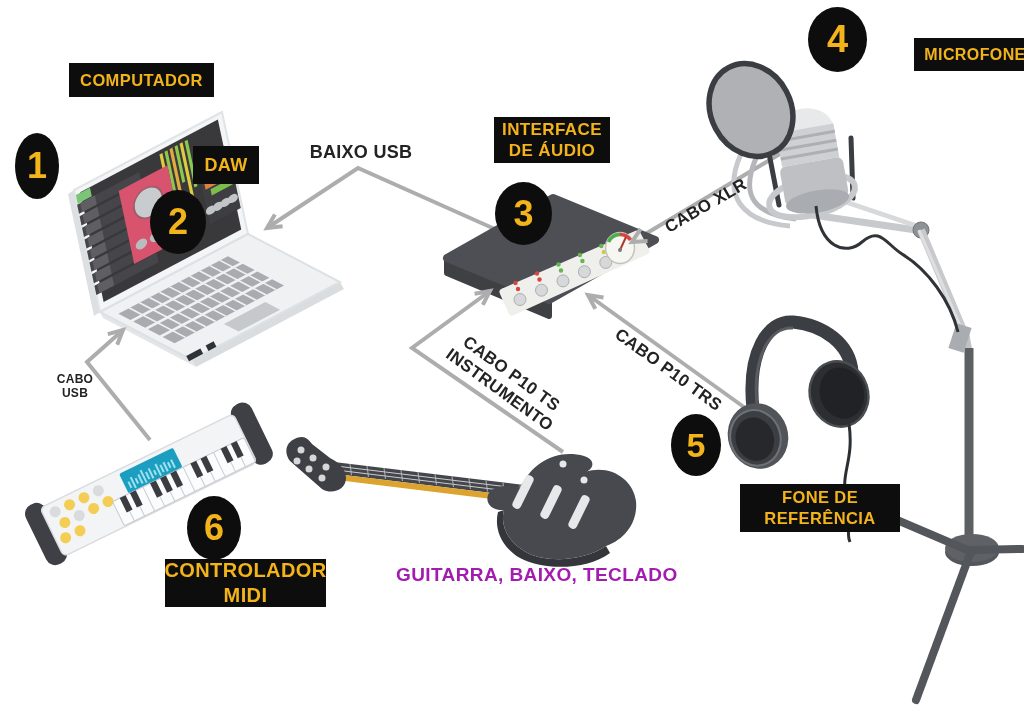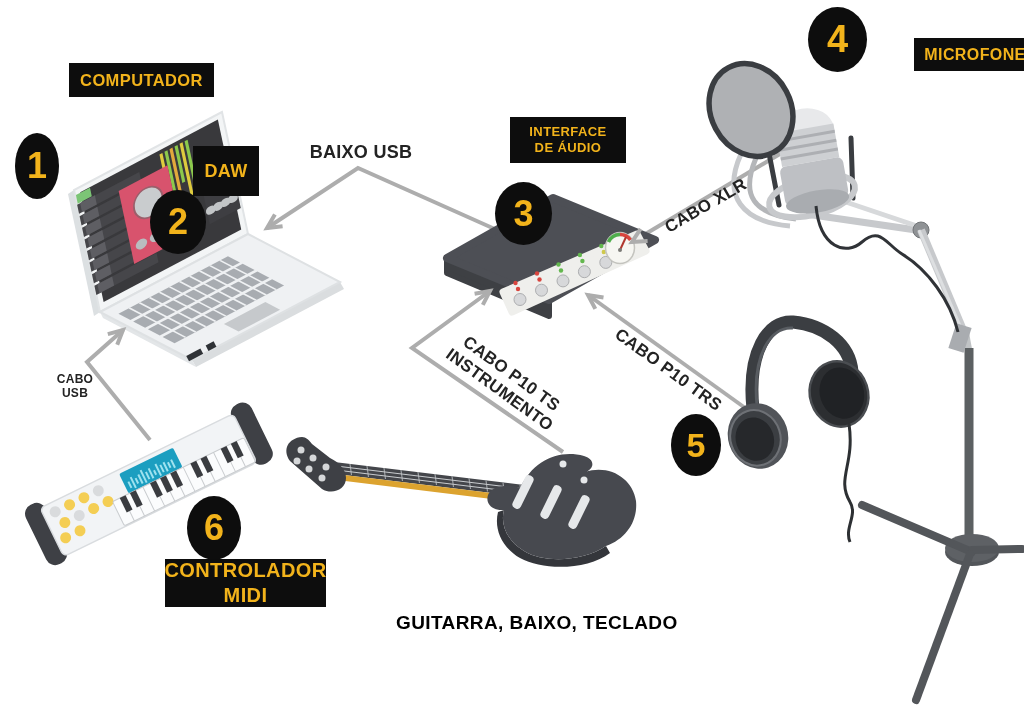--- a/index.html
+++ b/index.html
@@ -8,21 +8,21 @@
   #art{position:absolute;left:0;top:0;z-index:1;}
   .connector{stroke:var(--connector,#adadad);stroke-width:4;fill:none;}
   .chev{stroke:var(--connector,#adadad);stroke-width:4;fill:none;stroke-linejoin:miter;}
   .tag{position:absolute;z-index:3;background:var(--badge-bg,#0d0d0d);color:var(--accent,#f2b31b);
        font-weight:800;display:flex;align-items:center;justify-content:center;text-align:center;
        letter-spacing:.4px;line-height:1.25;margin-left:33px;}
   .badge{position:absolute;z-index:3;background:var(--badge-bg,#0d0d0d);color:var(--accent,#f2b31b);
        font-weight:800;border-radius:50%;display:flex;align-items:center;justify-content:center;}
   .cable-label{position:absolute;z-index:2;color:var(--cable-text,#232323);font-weight:800;
        text-align:center;letter-spacing:.3px;line-height:1.2;white-space:nowrap;}
-  .caption{position:absolute;z-index:2;color:#000000;font-weight:800;letter-spacing:.4px;margin-top:48px;}
+  .caption{position:absolute;z-index:2;color:#a21caf;font-weight:800;letter-spacing:.4px;}
 </style>
 </head>
 <body>
 
 <div id="stage">
 
 <svg id="art" width="1024" height="718" viewBox="0 0 1024 718">
 
   <g>
     <polyline class="connector" points="497,230 358,168 267,228"></polyline>
@@ -263,32 +263,36 @@
     <polyline class="chev" points="117.2,344.7 123,330 107.8,334.1"></polyline>
     <polyline class="chev" points="640.6,228.9 632,242 647.6,241.1"></polyline>
     <polyline class="chev" points="603.5,297.5 588,295 595.3,308.9"></polyline>
     <polyline class="chev" points="482.8,304.9 490,291 474.6,293.7"></polyline>
   </g>
 </svg>
 
 <div class="tag" style="left:36px;top:63px;width:145px;height:34px;font-size:16.5px;">COMPUTADOR</div>
 <div class="badge" style="left:15px;top:133px;width:44px;height:66px;font-size:36px;">1</div>
 
-<div class="tag" style="left:160px;top:146px;width:66px;height:50px;font-size:18px;">DAW</div>
+<div class="tag" style="left:160px;top:146px;width:66px;height:38px;font-size:18px;">DAW</div>
 <div class="badge" style="left:150px;top:190px;width:56px;height:64px;font-size:36px;">2</div>
 
-<div class="tag" style="left:477px;top:117px;width:116px;height:46px;font-size:13px;align-items:center;">
+<div class="tag" style="left:461px;top:117px;width:116px;height:46px;font-size:17px;align-items:center;">
   <span><span>INTERFACE</span><br>
   <span>DE ÁUDIO</span></span>
 </div>
 <div class="badge" style="left:495px;top:182px;width:57px;height:63px;font-size:36px;">3</div>
 
 <div class="tag" style="left:881px;top:38px;width:122px;height:33px;font-size:16px;">MICROFONE</div>
 <div class="badge" style="left:808px;top:7px;width:59px;height:65px;font-size:38px;">4</div>
 
+<div class="tag" style="left:707px;top:484px;width:160px;height:48px;font-size:16.5px;">
+  <span><span>FONE DE</span><br>
+  <span>REFERÊNCIA</span></span>
+</div>
 <div class="badge" style="left:671px;top:414px;width:50px;height:62px;font-size:34px;">5</div>
 
 <div class="tag" style="left:132px;top:559px;width:161px;height:48px;font-size:20px;">
   <span><span>CONTROLADOR</span><br>
   <span>MIDI</span></span>
 </div>
 <div class="badge" style="left:187px;top:496px;width:54px;height:64px;font-size:36px;">6</div>
 
 <div class="cable-label" style="left:307px;top:142px;width:108px;font-size:18px;">BAIXO USB</div>
 

